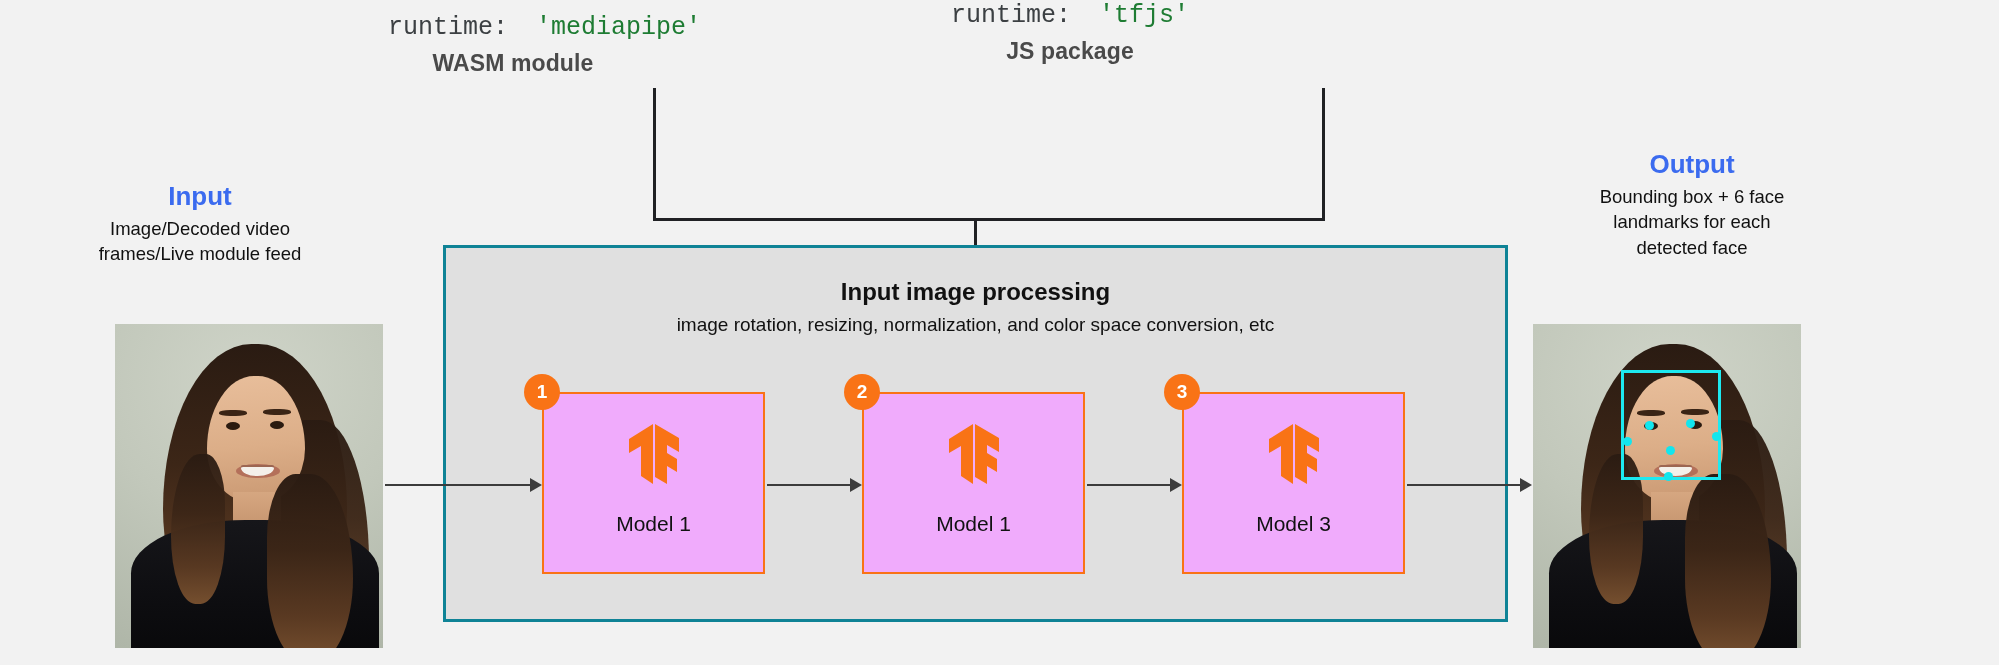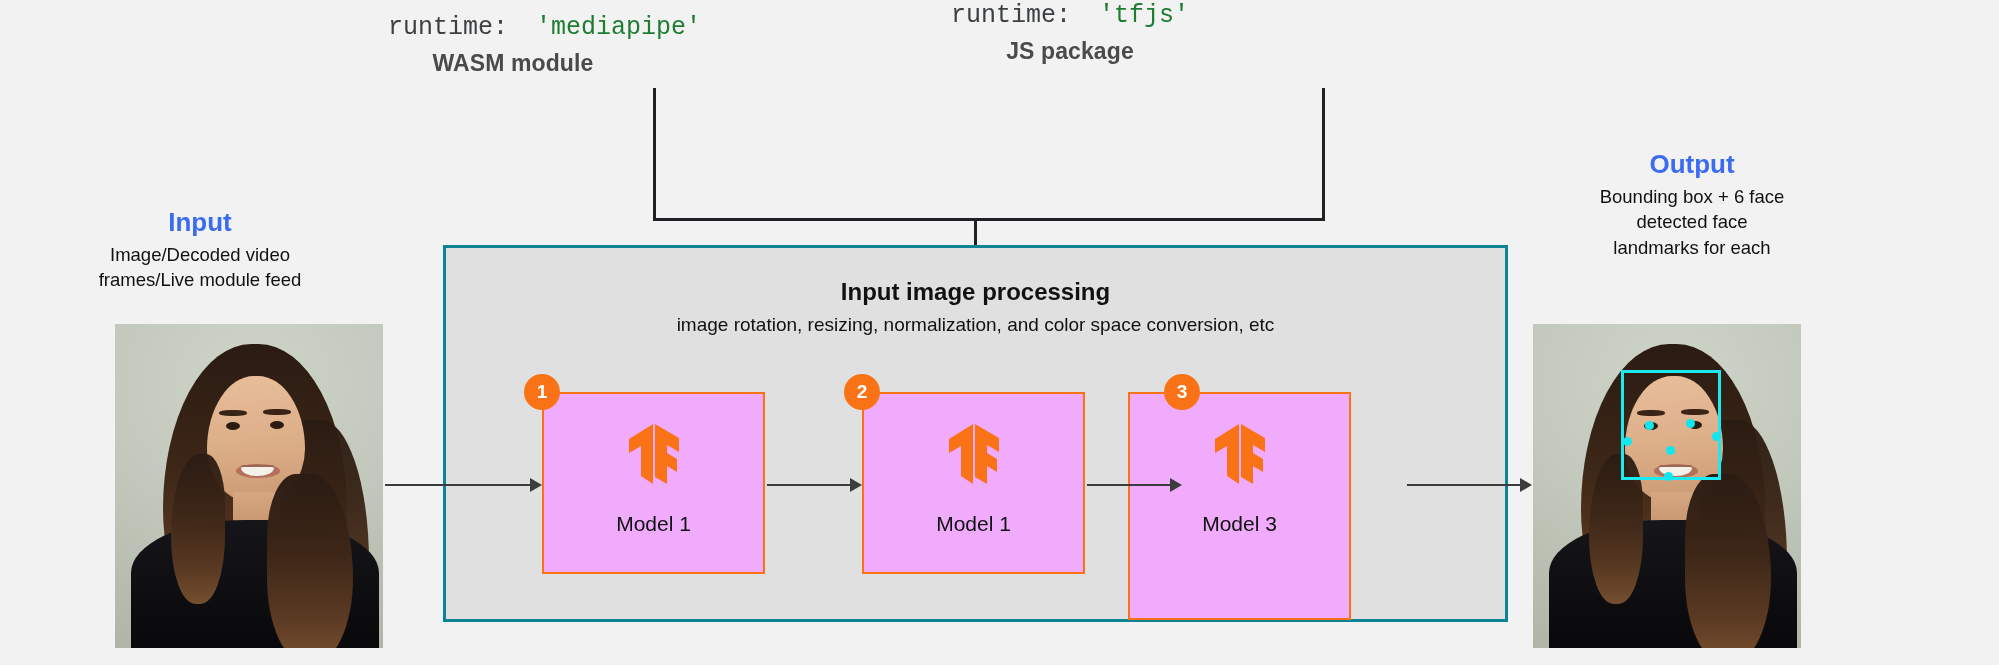--- a/index.html
+++ b/index.html
@@ -121,31 +121,31 @@
   <div class="runtime-block" style="left:945px;top:2px;width:250px;">
     <div class="runtime-code"><span>runtime: </span><span class="str">'tfjs'</span></div>
     <div class="runtime-sub">JS package</div>
   </div>
 
   <div class="bracket-line" style="left:653px;top:88px;width:2.5px;height:132px;"></div>
   <div class="bracket-line" style="left:1322px;top:88px;width:2.5px;height:132px;"></div>
   <div class="bracket-line" style="left:653px;top:218px;width:672px;height:2.5px;"></div>
   <div class="bracket-line" style="left:974px;top:218px;width:2.5px;height:129px;"></div>
 
-  <div class="side-block" style="left:85px;top:180px;width:230px;margin-top:26px;">
+  <div class="side-block" style="left:85px;top:180px;width:230px;">
     <div class="side-title">Input</div>
     <div class="side-desc">Image/Decoded video</div>
     <div class="side-desc" style="margin-top:0;">frames/Live module feed</div>
   </div>
 
   <div class="side-block" style="left:1552px;top:148px;width:280px;">
     <div class="side-title">Output</div>
     <div class="side-desc">Bounding box + 6 face</div>
+    <div class="side-desc" style="margin-top:0;">landmarks for each</div>
     <div class="side-desc" style="margin-top:0;">detected face</div>
-    <div class="side-desc" style="margin-top:0;">landmarks for each</div>
   </div>
 
   <div class="photo" style="left:115px;top:324px;width:268px;height:324px;">
     <div class="bg"></div>
     <div class="hair" style="left:48px;top:20px;width:184px;height:300px;"></div>
     <div class="hair" style="left:150px;top:96px;width:104px;height:246px;opacity:.96;
          border-radius:40% 48% 44% 44%/48% 60% 44% 44%;"></div>
     <div class="face" style="left:92px;top:52px;width:98px;height:126px;"></div>
     <div class="brow" style="left:104px;top:86px;width:28px;height:6px;"></div>
     <div class="brow" style="left:148px;top:85px;width:28px;height:6px;"></div>
@@ -209,21 +209,21 @@
     <div class="tf-logo" style="left:50%;top:28px;transform:translateX(-50%);">
       <svg width="58" height="64" viewBox="0 0 58 64" aria-hidden="true">
         <polygon points="28,2 28,62 16,54 16,24 4,31 4,17" fill="#F97316"></polygon>
         <polygon points="30,2 54,16 54,30 42,23 42,31 52,37 52,50 42,44 42,62 30,55" fill="#F97316"></polygon>
       </svg>
     </div>
     <div class="model-label" style="top:118px;">Model 1</div>
   </div>
   <div class="badge" style="left:844px;top:374px;">2</div>
 
-  <div class="model-card" style="left:1128px;top:392px;width:223px;height:228px;">
+  <div class="model-card" style="left:1182px;top:392px;width:223px;height:182px;">
     <div class="tf-logo" style="left:50%;top:28px;transform:translateX(-50%);">
       <svg width="58" height="64" viewBox="0 0 58 64" aria-hidden="true">
         <polygon points="28,2 28,62 16,54 16,24 4,31 4,17" fill="#F97316"></polygon>
         <polygon points="30,2 54,16 54,30 42,23 42,31 52,37 52,50 42,44 42,62 30,55" fill="#F97316"></polygon>
       </svg>
     </div>
     <div class="model-label" style="top:118px;">Model 3</div>
   </div>
   <div class="badge" style="left:1164px;top:374px;">3</div>
 

